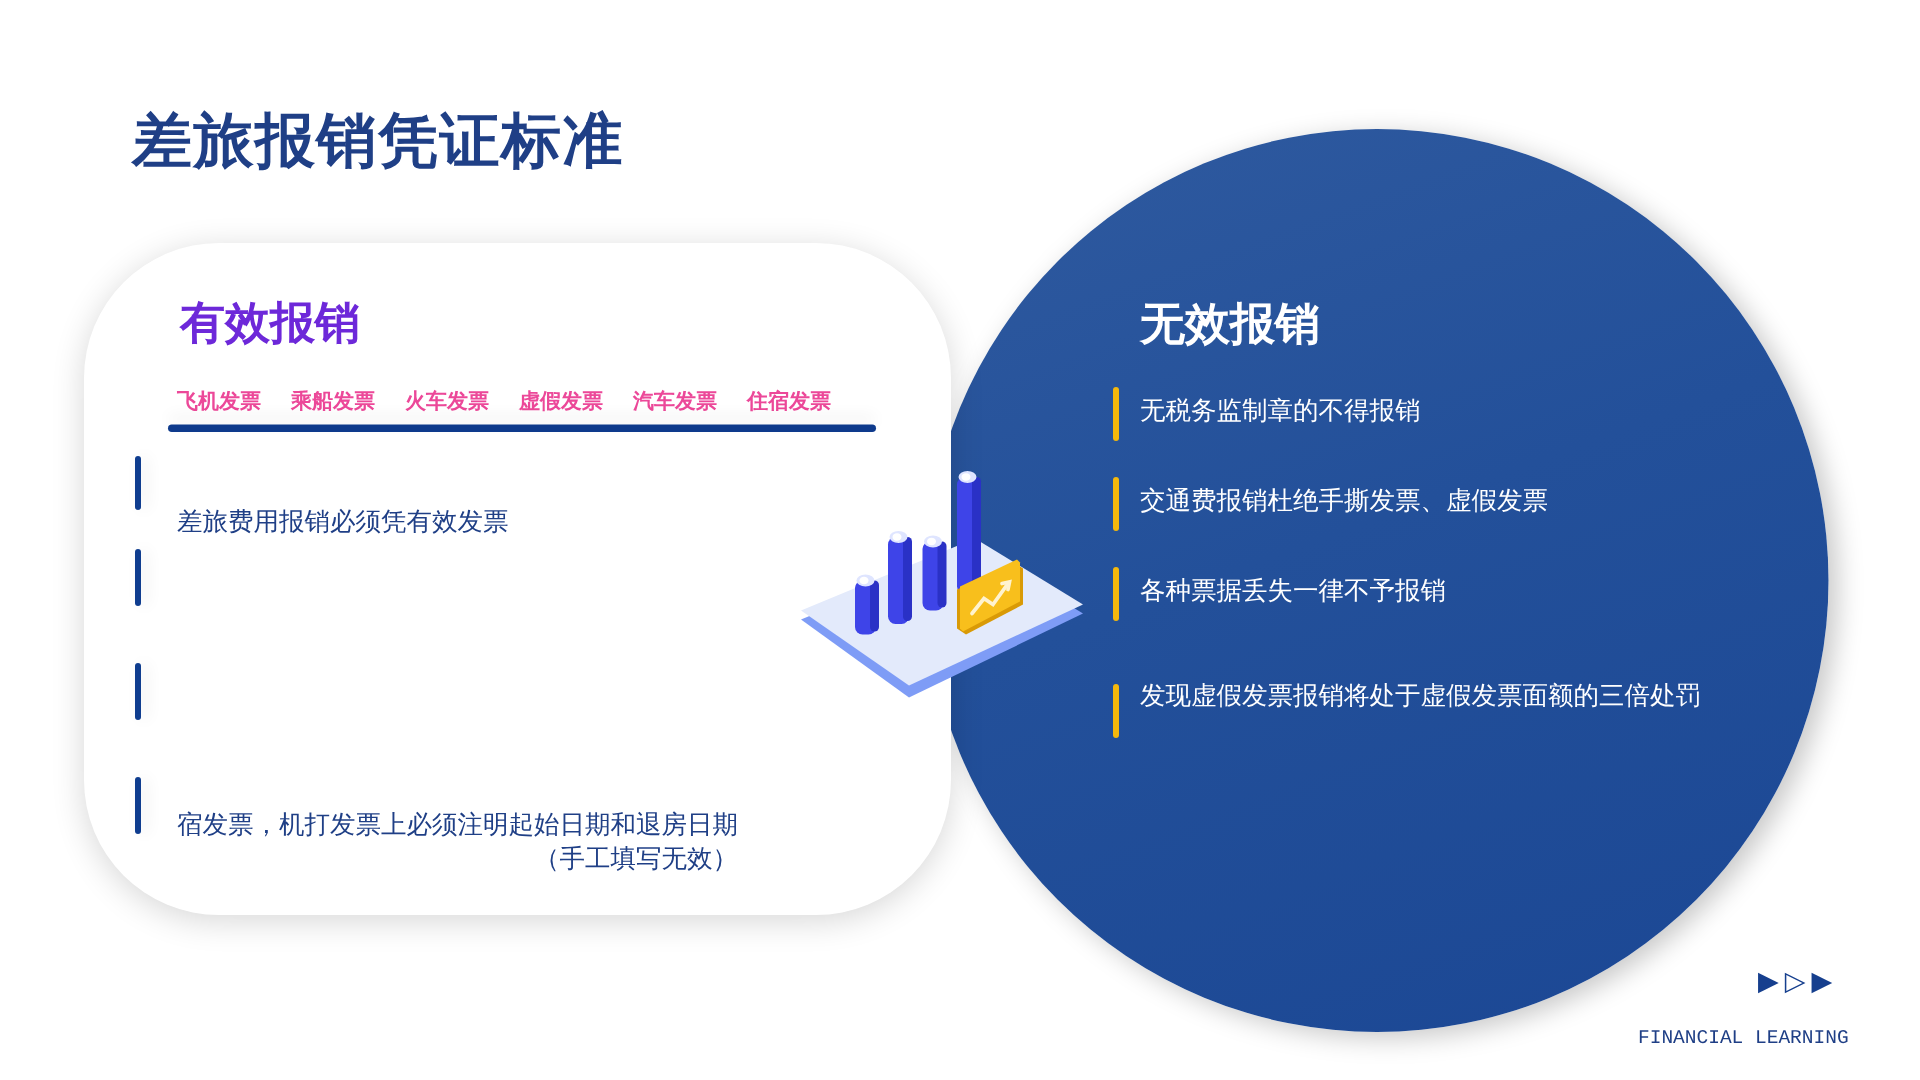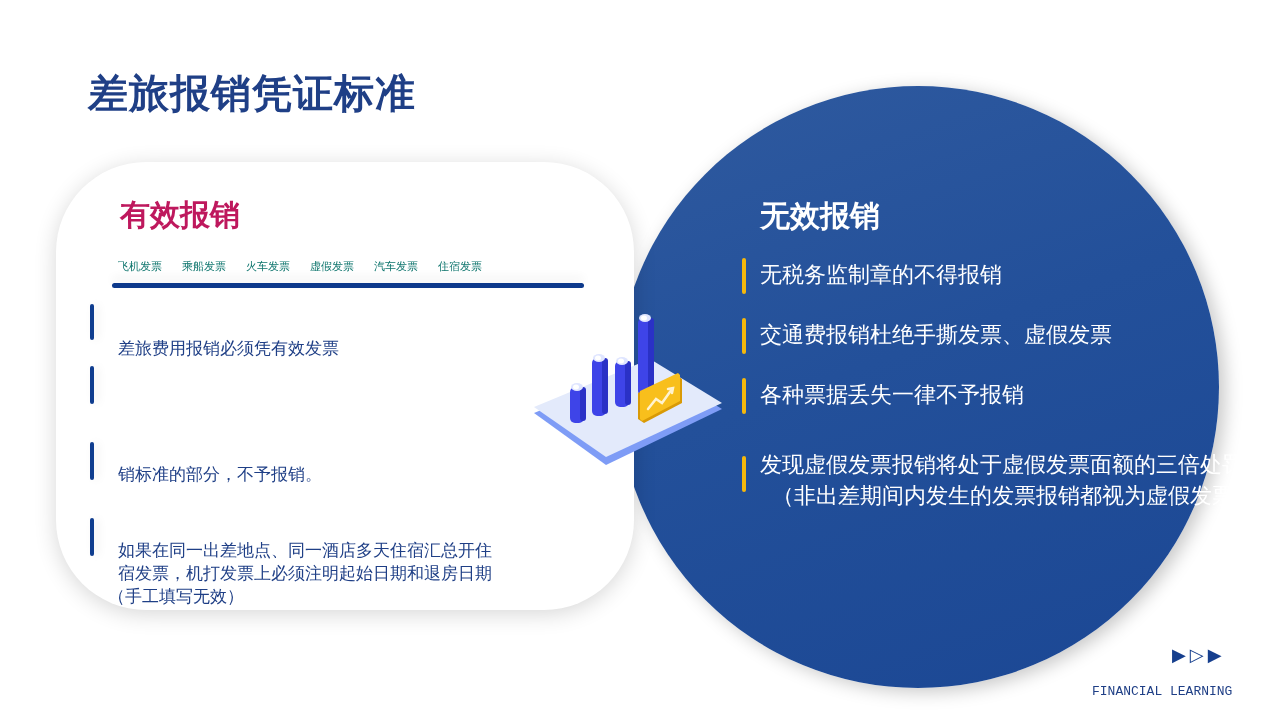--- a/index.html
+++ b/index.html
@@ -24,29 +24,29 @@
     
     .valid-card {
       position: absolute; left: 56px; top: 162px; width: 578px; height: 448px;
       background: #ffffff; border-radius: 90px;
       box-shadow: 0 4px 22px rgba(0,0,0,0.16);
       z-index: 2;
     }
 
     .card-heading {
       position: absolute; left: 120px; top: 195px; z-index: 3;
-      font-size: 30px; color: #be185d;
+      font-size: 30px; color: #6d28d9;
       font-family: "DejaVu Sans", "Liberation Sans", sans-serif;
     }
 
     .invoice-tabs {
       position: absolute; left: 118px; top: 259px; z-index: 3;
       display: flex; gap: 20px;
     }
-    .invoice-tab { font-size: 11px; color: #0f766e; white-space: nowrap; }
+    .invoice-tab { font-size: 14px; color: #ec4899; white-space: nowrap; font-weight: bold; }
     .tabs-underline {
       position: absolute; left: 112px; top: 283px; width: 472px; height: 5px;
       background: #0e3a8c; border-radius: 3px; z-index: 3;
       box-shadow: 0 -6px 10px rgba(0,0,0,0.06);
     }
 
     .valid-item { position: absolute; z-index: 3; }
     .valid-item .bar {
       position: absolute; left: 0; top: 0; width: 4px; border-radius: 2px; background: #0f3d8f;
       box-shadow: 4px 0 10px rgba(0,0,0,0.08);
@@ -61,21 +61,21 @@
     .invalid-heading {
       position: absolute; left: 760px; top: 196px; z-index: 3;
       font-size: 30px; color: #ffffff;
       font-family: Liberation Serif, serif;
     }
     .invalid-item { position: absolute; z-index: 3; left: 742px; }
     .invalid-item .bar {
       position: absolute; left: 0; top: 0; width: 4px; border-radius: 2px; background: #f5b80c;
     }
     .invalid-item .text {
-      position: absolute; left: 18px; top: 0; font-size: 22px; color: #ffffff; line-height: 23px; white-space: nowrap;
+      position: absolute; left: 18px; top: 0; font-size: 17px; color: #ffffff; line-height: 23px; white-space: nowrap;
     }
     .invalid-item .sub { display: block; margin-top: 8px; padding-left: 12px; }
 
     
     .illustration { position: absolute; left: 530px; top: 305px; width: 200px; height: 170px; z-index: 4; }
 
     .nav-arrows {
       position: absolute; left: 1172px; top: 645px; z-index: 3;
       display: flex; gap: 4px; align-items: center;
     }
@@ -114,30 +114,28 @@
 
 <div class="valid-item" style="left:90px; top:366px;">
   <div class="bar" style="height:38px;"></div>
   <div class="text" style="top:-3px;">
   </div>
 </div>
 
 <div class="valid-item" style="left:90px; top:442px;">
   <div class="bar" style="height:38px;"></div>
   <div class="text" style="top:-6px;">
-    <span style="display:block">销标准的部分，不予报销。</span>
   </div>
 </div>
 
 <div class="valid-item" style="left:90px; top:518px;">
   <div class="bar" style="height:38px;"></div>
   <div class="text" style="top:-6px;">
-    <span style="display:block">如果在同一出差地点、同一酒店多天住宿汇总开住</span>
     <span style="display:block">宿发票，机打发票上必须注明起始日期和退房日期</span>
-    <span style="display:block; margin-left:-10px;">（手工填写无效）</span>
+    <span style="display:block; margin-left:-10px;text-align:right;">（手工填写无效）</span>
   </div>
 </div>
 
 <h2 class="invalid-heading">无效报销</h2>
 
 <div class="invalid-item" style="top:258px;">
   <div class="bar" style="height:36px;"></div>
   <div class="text" style="top:5px;">无税务监制章的不得报销</div>
 </div>
 
@@ -148,21 +146,20 @@
 
 <div class="invalid-item" style="top:378px;">
   <div class="bar" style="height:36px;"></div>
   <div class="text" style="top:5px;">各种票据丢失一律不予报销</div>
 </div>
 
 <div class="invalid-item" style="top:456px;">
   <div class="bar" style="height:36px;"></div>
   <div class="text" style="top:-3px;">
     <span style="display:block">发现虚假发票报销将处于虚假发票面额的三倍处罚</span>
-    <span class="sub">（非出差期间内发生的发票报销都视为虚假发票）</span>
   </div>
 </div>
 
 <div class="illustration">
   <svg width="200" height="170" viewBox="0 0 200 170">
 
     <path d="M4 108 L120 60 L192 104 L76 160 Z" fill="#7e9cf6"></path>
 
     <path d="M4 102 L120 54 L192 98 L76 152 Z" fill="#e3eafb"></path>
 

